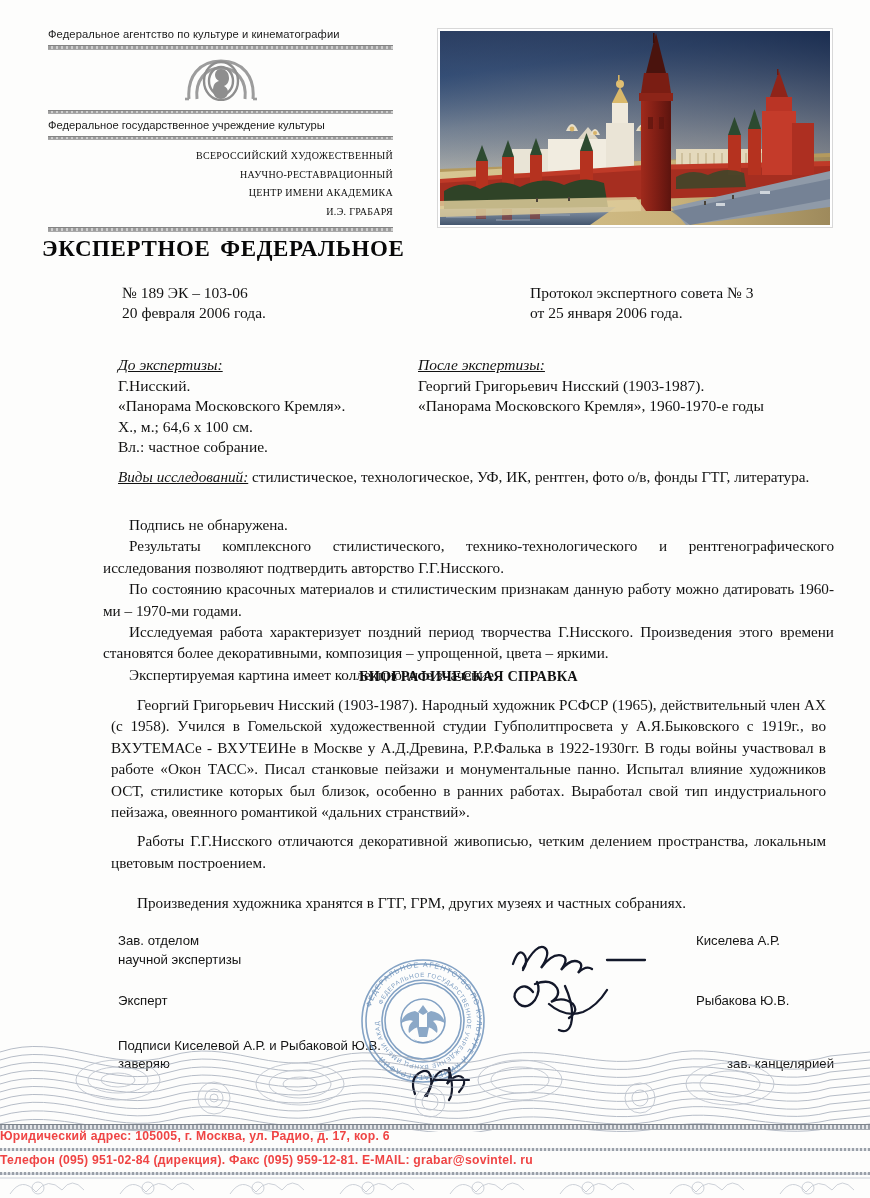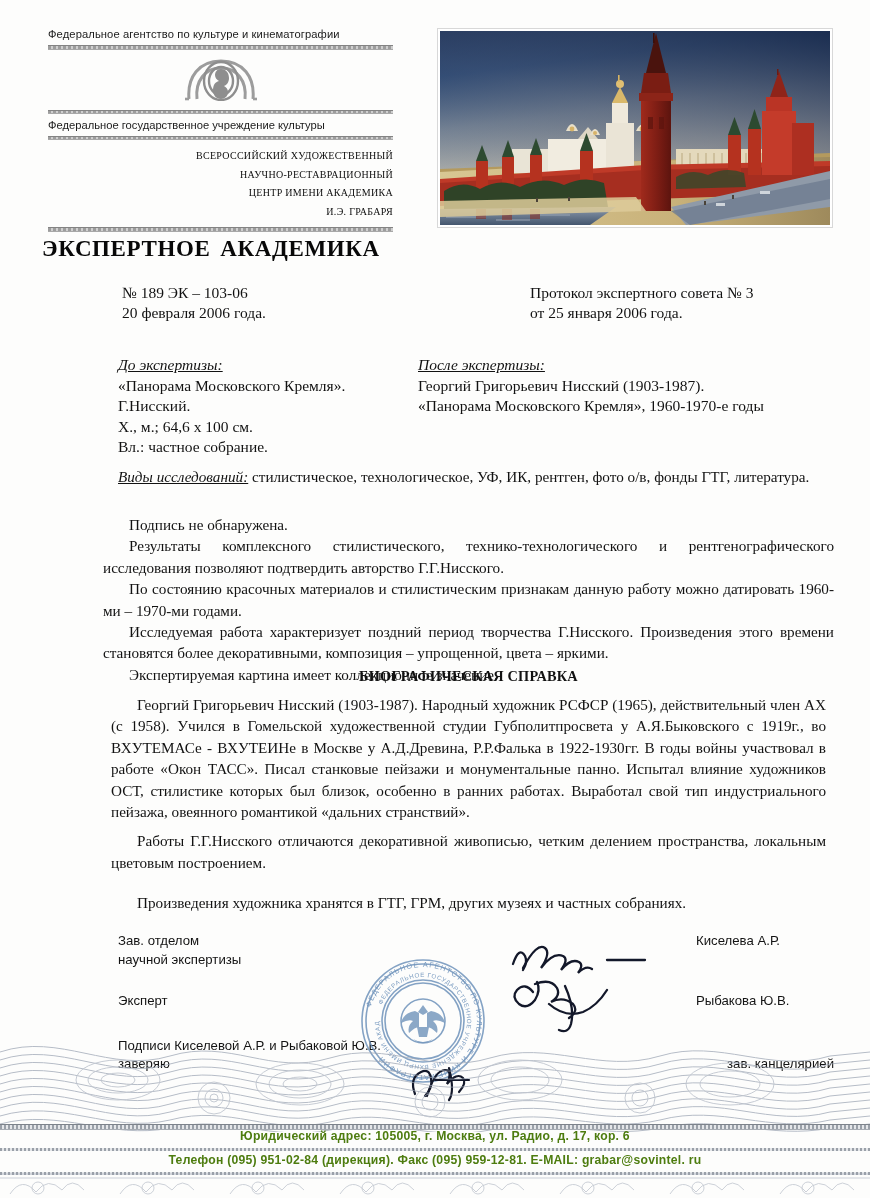--- a/index.html
+++ b/index.html
@@ -266,26 +266,26 @@
   .footer-rule-bot {
     position: absolute;
     left: 0; top: 1172px; width: 870px; height: 3px;
     background: repeating-linear-gradient(90deg,
       #9aa0a8 0px,#9aa0a8 2px,#e4e6e9 2px,#e4e6e9 4px);
   }
   .footer-text {
     position: absolute;
     left: 0;
     width: 870px;
-    text-align: center;
+    text-align: left;
     font-family: "Liberation Sans", sans-serif;
     font-weight: bold;
     font-size: 12.2px;
     letter-spacing: .25px;
-    color: #4d7c0f;
+    color: #ef4444;
     white-space: nowrap;
   }
   .footer-addr { top: 1129px; }
   .footer-contact { top: 1153px; }
 
   .footer-ornament {
     position: absolute;
     left: 0;
     top: 1168px;
     width: 870px;
@@ -327,21 +327,21 @@
     <div class="org-name">
       <div>ВСЕРОССИЙСКИЙ ХУДОЖЕСТВЕННЫЙ</div>
       <div>НАУЧНО-РЕСТАВРАЦИОННЫЙ</div>
       <div>ЦЕНТР ИМЕНИ АКАДЕМИКА</div>
       <div>И.Э.  ГРАБАРЯ</div>
     </div>
     <div class="rule"></div>
   </div>
 
   <div class="doc-title">
-    <span>ЭКСПЕРТНОЕ</span><span class="sp"></span><span>АКАДЕМИКА</span>
+    <span>ЭКСПЕРТНОЕ</span><span class="sp"></span><span>ФЕДЕРАЛЬНОЕ</span>
   </div>
 
   <div class="painting-frame">
     <svg class="painting" viewBox="0 0 390 194" preserveAspectRatio="none">
       <defs>
         <linearGradient id="sky" x1="0" y1="0" x2="0.25" y2="1">
           <stop offset="0%" stop-color="#16315f"></stop>
           <stop offset="22%" stop-color="#2a4c7c"></stop>
           <stop offset="48%" stop-color="#7e8c9c"></stop>
           <stop offset="72%" stop-color="#b3b3ad"></stop>
@@ -474,22 +474,22 @@
     <div>№ 189   ЭК – 103-06</div>
     <div>20 февраля 2006 года.</div>
   </div>
   <div class="protocol">
     <div>Протокол экспертного совета № 3</div>
     <div>от 25 января 2006 года.</div>
   </div>
 
   <div class="col-before">
     <div class="col-head">До экспертизы:</div>
+    <div>Г.Нисский.</div>
     <div>«Панорама Московского Кремля».</div>
-    <div>Г.Нисский.</div>
     <div>Х., м.; 64,6 х 100 см.</div>
     <div>Вл.: частное собрание.</div>
   </div>
   <div class="col-after">
     <div class="col-head">После экспертизы:</div>
     <div>Георгий Григорьевич Нисский (1903-1987).</div>
     <div>«Панорама Московского Кремля», 1960-1970-е годы</div>
   </div>
 
   <div class="research">

